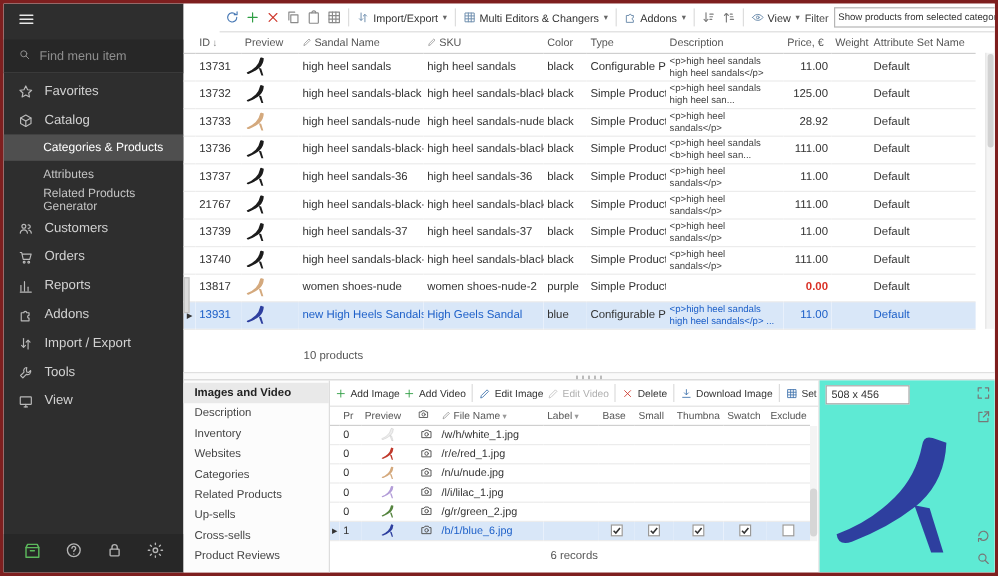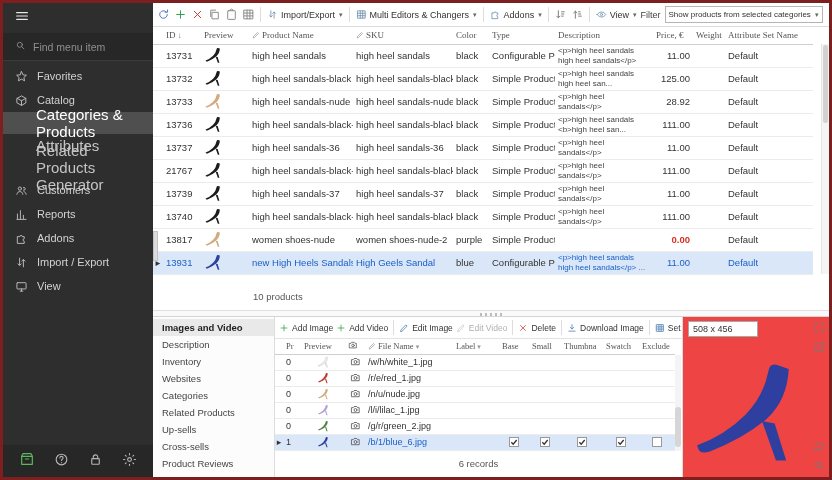--- a/index.html
+++ b/index.html
@@ -6,52 +6,52 @@
   *{box-sizing:border-box;}
   .win{position:relative;width:832px;height:480px;background:#fff;border:3px solid #7e1f1f;
        overflow:hidden;font-family:"Liberation Sans",sans-serif;}
   
   .sidebar{position:absolute;left:0;top:0;bottom:0;width:150px;background:#2e2e2e;color:#d8d8d8;}
   .sb-ham{height:30px;display:flex;align-items:center;padding-left:11px;color:#e8e8e8;}
   .sb-search{height:28px;display:flex;align-items:center;gap:7px;padding:0 12px;background:#272727;
              color:#8f8f8f;font-size:10.5px;border-bottom:1px solid #3a3a3a;margin-bottom:3px;}
   .sb-item{height:24px;display:flex;align-items:center;gap:9px;padding:0 12px;font-size:11px;color:#d2d2d2;}
   .sb-item .ic{display:flex;color:#b9b9b9;}
-  .sb-child{height:22px;display:flex;align-items:center;padding:0 10px 0 33px;font-size:15px;color:#c4c4c4;}
+  .sb-child{height:22px;display:flex;align-items:center;padding:0 10px 0 33px;font-size:10px;color:#c4c4c4;}
   .sb-child.sel{background:#4f4f4f;color:#fff;}
   .sb-bottom{position:absolute;left:0;right:0;bottom:0;height:32px;background:#272727;display:flex;
              align-items:center;justify-content:space-around;padding:0 6px;color:#b5b5b5;}
   [data-name="store-icon"]{color:#5cb85c;}
   .vhandle{position:absolute;left:150px;top:228px;width:5px;height:30px;background:#dcdcdc;
            border:1px solid #c2c2c2;z-index:5;}
   
   .main{position:absolute;left:150px;top:0;right:0;bottom:0;display:flex;flex-direction:column;background:#fff;}
   .topbar{height:24px;display:flex;align-items:center;gap:2px;padding:0 3px;border-bottom:1px solid #ddd;
-          font-size:9px;color:#333;white-space:nowrap;overflow:hidden;}
+          font-size:9px;color:#333;white-space:nowrap;overflow:hidden;margin-left:30px;}
   .tb-icons{display:flex;align-items:center;gap:2px;}
   .tb-ic{display:flex;padding:1px;}
   [data-name="refresh-button"]{color:#4a7ab5;}
   [data-name="add-product-button"]{color:#2f9e44;}
   [data-name="delete-product-button"]{color:#cf3b30;}
   [data-name="copy-button"],[data-name="paste-button"],[data-name="columns-button"]{color:#8a8a8a;}
   [data-name="sort-asc-button"],[data-name="sort-desc-button"]{color:#7d7d7d;}
   .tb-sep{width:1px;height:15px;background:#ddd;margin:0 2px;flex:none;}
   .tb-btn{display:flex;align-items:center;gap:3px;padding:1px 2px;color:#333;flex:none;}
   .tb-btn .ic{color:#6f8fae;display:flex;}
   .caret{font-size:7px;color:#666;margin-left:1px;}
   .tb-right{margin-left:auto;display:flex;align-items:center;gap:4px;flex:none;}
   .tb-filter-label{color:#444;}
   .tb-select{display:flex;align-items:center;justify-content:space-between;width:158px;height:17px;
              border:1px solid #b5b5b5;padding:0 3px;font-size:8px;color:#333;background:#fff;}
   
   .gridwrap{position:relative;height:247px;}
   table.grid{border-collapse:collapse;table-layout:fixed;}
   table.pgrid{width:660px;}
   .grid th{font-size:9px;color:#555;font-weight:normal;text-align:left;border-bottom:1px solid #cfcfcf;
-           height:17px;padding:0 3px;white-space:nowrap;overflow:hidden;font-family:Liberation Serif, serif;}
+           height:17px;padding:0 3px;white-space:nowrap;overflow:hidden;}
   .grid td{font-size:9.5px;color:#333;border-bottom:1px solid #ececec;padding:0 3px;
            white-space:nowrap;overflow:hidden;}
   .pgrid td{height:23px;}
   .sorti{color:#777;font-size:8px;margin-left:2px;}
   .pen{color:#8a8a8a;margin-right:2px;display:inline-flex;vertical-align:-1px;}
   .funl{color:#999;font-size:7px;margin-left:2px;}
   .gut{padding:0 1px !important;color:#555;font-size:8px;text-align:center;}
   .c-price{text-align:right;}
   td.c-desc{font-size:8px;line-height:9.5px;white-space:normal;color:#444;}
   tr.sel{background:#d9e7f8;}
@@ -81,21 +81,21 @@
   table.igrid{width:400px;}
   .igrid th{height:15px;font-size:8.5px;}
   .igrid td{height:16px;font-size:9px;}
   .cbx{display:inline-block;width:10px;height:10px;border:1px solid #999;background:#fff;
        vertical-align:middle;line-height:7px;text-align:center;}
   .ctr{text-align:center;}
   .igrid-footer{margin-top:7px;text-align:center;font-size:9.5px;color:#555;}
   .iv-scroll{position:absolute;right:1px;top:38px;width:6px;height:96px;background:#f4f4f4;}
   .iv-thumb{position:absolute;top:52px;left:0;width:6px;height:40px;background:#d6d6d6;border-radius:3px;}
   
-  .pv-panel{flex:1;position:relative;background:#ef4444;}
+  .pv-panel{flex:1;position:relative;background:#5eead4;}
   .pv-size{position:absolute;left:5px;top:4px;width:70px;height:16px;border:1px solid #a8a8a8;display:flex;
            align-items:center;padding:0 4px;font-size:9px;color:#333;background:#fff;}
   .pv-ic{position:absolute;color:#777;display:flex;}
   .pv-img{position:absolute;left:4px;top:24px;right:20px;bottom:4px;display:flex;
           align-items:center;justify-content:center;}
 </style>
 </head>
 <body>
 
 <div class="win" data-name="store-manager-window">
@@ -139,20 +139,30 @@
           <span class="ic" data-name="people-icon">
             <svg width="13" height="13" viewBox="0 0 24 24" fill="none" stroke="currentColor" stroke-width="1.8" stroke-linecap="round" stroke-linejoin="round">
               <circle cx="9" cy="8.5" r="3"></circle>
               <path d="M3.5 19c.5-3.5 3-5 5.5-5s5 1.5 5.5 5"></path>
               <path d="M15.5 6.5a2.6 2.6 0 110 5"></path>
               <path d="M16.5 14.2c2.2.5 3.8 2 4 4.8"></path>
             </svg>
           </span>
           <span data-name="sidebar-item-label">Customers</span>
         </div>
+        <div class="sb-item" data-name="sidebar-item-orders">
+          <span class="ic" data-name="cart-icon">
+            <svg width="13" height="13" viewBox="0 0 24 24" fill="none" stroke="currentColor" stroke-width="1.8" stroke-linecap="round" stroke-linejoin="round">
+              <circle cx="9.5" cy="19.5" r="1.4"></circle>
+              <circle cx="16.5" cy="19.5" r="1.4"></circle>
+              <path d="M3.5 4.5h2.2L8 15h10l2.2-8H6.2"></path>
+            </svg>
+          </span>
+          <span data-name="sidebar-item-label">Orders</span>
+        </div>
         <div class="sb-item" data-name="sidebar-item-reports">
           <span class="ic" data-name="chart-icon">
             <svg width="13" height="13" viewBox="0 0 24 24" fill="none" stroke="currentColor" stroke-width="1.8" stroke-linecap="round" stroke-linejoin="round">
               <path d="M4.5 19.5V11"></path>
               <path d="M10 19.5V5"></path>
               <path d="M15.5 19.5v-6"></path>
               <path d="M3.5 21h17"></path>
             </svg>
           </span>
           <span data-name="sidebar-item-label">Reports</span>
@@ -168,20 +178,28 @@
         <div class="sb-item" data-name="sidebar-item-import-export">
           <span class="ic" data-name="arrows-icon">
             <svg width="13" height="13" viewBox="0 0 24 24" fill="none" stroke="currentColor" stroke-width="1.8" stroke-linecap="round" stroke-linejoin="round">
               <path d="M8.5 4v13"></path>
               <path d="M5.5 14.5l3 3 3-3"></path>
               <path d="M15.5 20V7"></path>
               <path d="M12.5 9.5l3-3 3 3"></path>
             </svg>
           </span>
           <span data-name="sidebar-item-label">Import / Export</span>
+        </div>
+        <div class="sb-item" data-name="sidebar-item-tools">
+          <span class="ic" data-name="wrench-icon">
+            <svg width="13" height="13" viewBox="0 0 24 24" fill="none" stroke="currentColor" stroke-width="1.8" stroke-linecap="round" stroke-linejoin="round">
+              <path d="M13.5 4.2a4.8 4.8 0 00-4.2 7L4 16.5 7.5 20l5.3-5.3a4.8 4.8 0 006.6-5.9l-3 3-2.8-.7-.7-2.8z"></path>
+            </svg>
+          </span>
+          <span data-name="sidebar-item-label">Tools</span>
         </div>
         <div class="sb-item" data-name="sidebar-item-view">
           <span class="ic" data-name="monitor-icon">
             <svg width="13" height="13" viewBox="0 0 24 24" fill="none" stroke="currentColor" stroke-width="1.8" stroke-linecap="round" stroke-linejoin="round">
               <rect x="3.5" y="5" width="17" height="11.5" rx="1"></rect>
               <path d="M9.5 20.5h5"></path>
               <path d="M12 16.5v4"></path>
             </svg>
           </span>
           <span data-name="sidebar-item-label">View</span>
@@ -345,21 +363,21 @@
         </colgroup>
         <thead>
           <tr data-name="product-grid-header">
             <th class="gut" data-name="column-header-gutter"></th>
             <th data-name="column-header-id"><span>ID</span><span class="sorti" data-name="sort-desc-icon">↓</span></th>
             <th data-name="column-header-preview">Preview</th>
             <th data-name="column-header-product-name"><span class="pen" data-name="pencil-icon">
                   <svg width="8" height="8" viewBox="0 0 24 24" fill="none" stroke="currentColor" stroke-width="1.8" stroke-linecap="round" stroke-linejoin="round">
                     <path d="M4 20l1-4L16.5 4.5l3 3L8 19z"></path>
                   </svg>
-                </span><span>Product Name</span></th>
+                </span><span>Sandal Name</span></th>
             <th data-name="column-header-sku"><span class="pen" data-name="pencil-icon">
                   <svg width="8" height="8" viewBox="0 0 24 24" fill="none" stroke="currentColor" stroke-width="1.8" stroke-linecap="round" stroke-linejoin="round">
                     <path d="M4 20l1-4L16.5 4.5l3 3L8 19z"></path>
                   </svg>
                 </span><span>SKU</span></th>
             <th data-name="column-header-color">Color</th>
             <th data-name="column-header-type">Type</th>
             <th data-name="column-header-description">Description</th>
             <th class="c-price" data-name="column-header-price">Price, €</th>
             <th data-name="column-header-weight">Weight</th>

